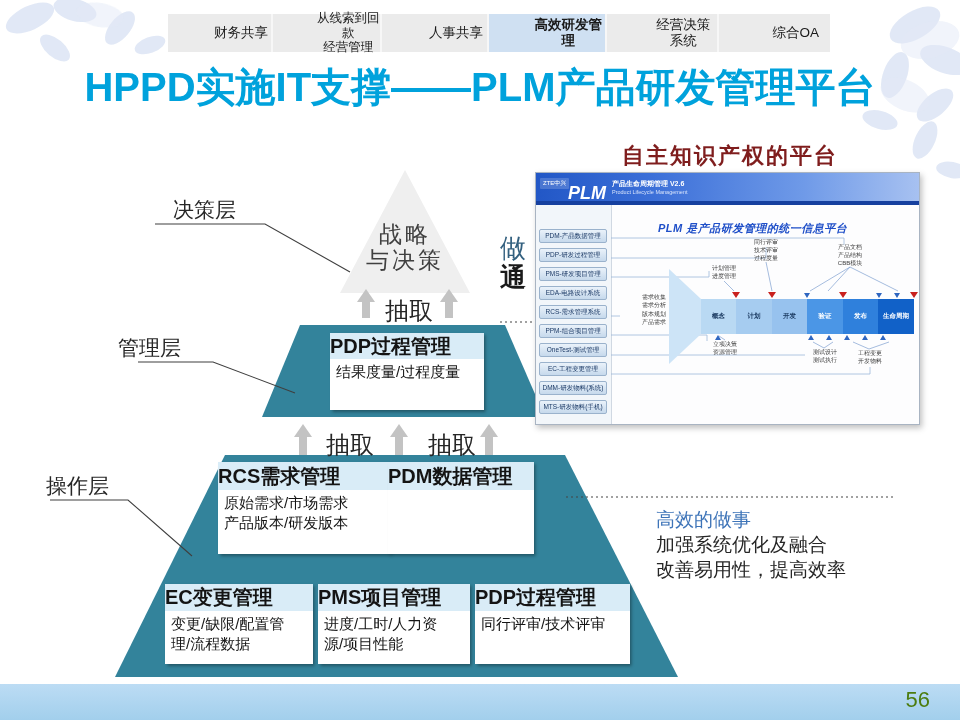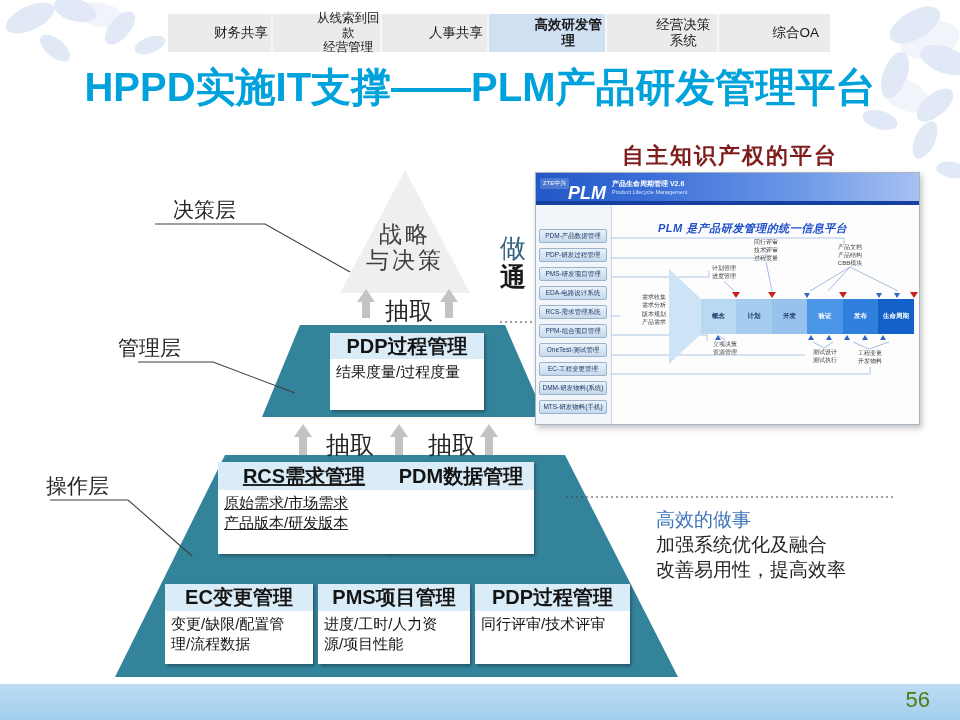--- a/index.html
+++ b/index.html
@@ -30,21 +30,21 @@
 
   
   .diagram-svg{left:0;top:0;width:960px;height:720px;z-index:1;pointer-events:none;}
 
   
   .layer-label{font-size:21px;color:#262626;z-index:2;}
   .tri-text{left:343px;top:222px;width:124px;text-align:center;font-size:23px;letter-spacing:3px;
             color:#404040;line-height:1.12;z-index:2;}
   .extract{font-size:24px;color:#262626;z-index:2;}
   .pbox{background:#fff;box-shadow:1.5px 2px 3px rgba(0,0,0,.35);z-index:2;}
-  .pbox .hd{background:#d9ecf7;text-align:center;font-weight:600;color:#141414;}
+  .pbox .hd{background:#d9ecf7;text-align:left;font-weight:600;color:#141414;}
   .pbox .bd{color:#141414;padding:3px 6px;line-height:1.32;}
 
   
   .frag{z-index:2;}
   .line-extract{left:578px;top:426px;font-size:20px;letter-spacing:1px;color:#262626;z-index:3;}
   .blk-title{left:656px;top:507px;font-size:19px;color:#3e74b8;z-index:3;}
   .blk-line{font-size:19px;color:#262626;z-index:3;}
 
   
   .plm{left:535px;top:172px;width:385px;height:253px;background:#fdfdfe;z-index:5;
@@ -162,21 +162,21 @@
   <div class="abs tri-text pre">战略
 与决策</div>
   <div class="abs extract" style="left:385px;top:295px;">抽取</div>
   <div class="abs extract" style="left:326px;top:429px;">抽取</div>
   <div class="abs extract" style="left:428px;top:429px;">抽取</div>
 
   <div class="abs pbox" style="left:330px;top:333px;width:154px;height:77px;">
     <div class="hd" style="height:26px;line-height:26px;font-size:20px;">PDP过程管理</div>
     <div class="bd" style="font-size:15px;">结果度量/过程度量</div>
   </div>
-  <div class="abs pbox" style="left:218px;top:462px;width:172px;height:92px;text-decoration:underline;">
+  <div class="abs pbox" style="left:218px;top:462px;width:172px;height:92px;">
     <div class="hd" style="height:28px;line-height:28px;font-size:20px;">RCS需求管理</div>
     <div class="bd pre" style="font-size:15px;">原始需求/市场需求
 产品版本/研发版本</div>
   </div>
   <div class="abs pbox" style="left:388px;top:462px;width:146px;height:92px;">
     <div class="hd" style="height:28px;line-height:28px;font-size:20px;">PDM数据管理</div>
   </div>
   <div class="abs pbox" style="left:318px;top:584px;width:152px;height:80px;">
     <div class="hd" style="height:27px;line-height:27px;font-size:20px;">PMS项目管理</div>
     <div class="bd pre" style="font-size:15px;">进度/工时/人力资

